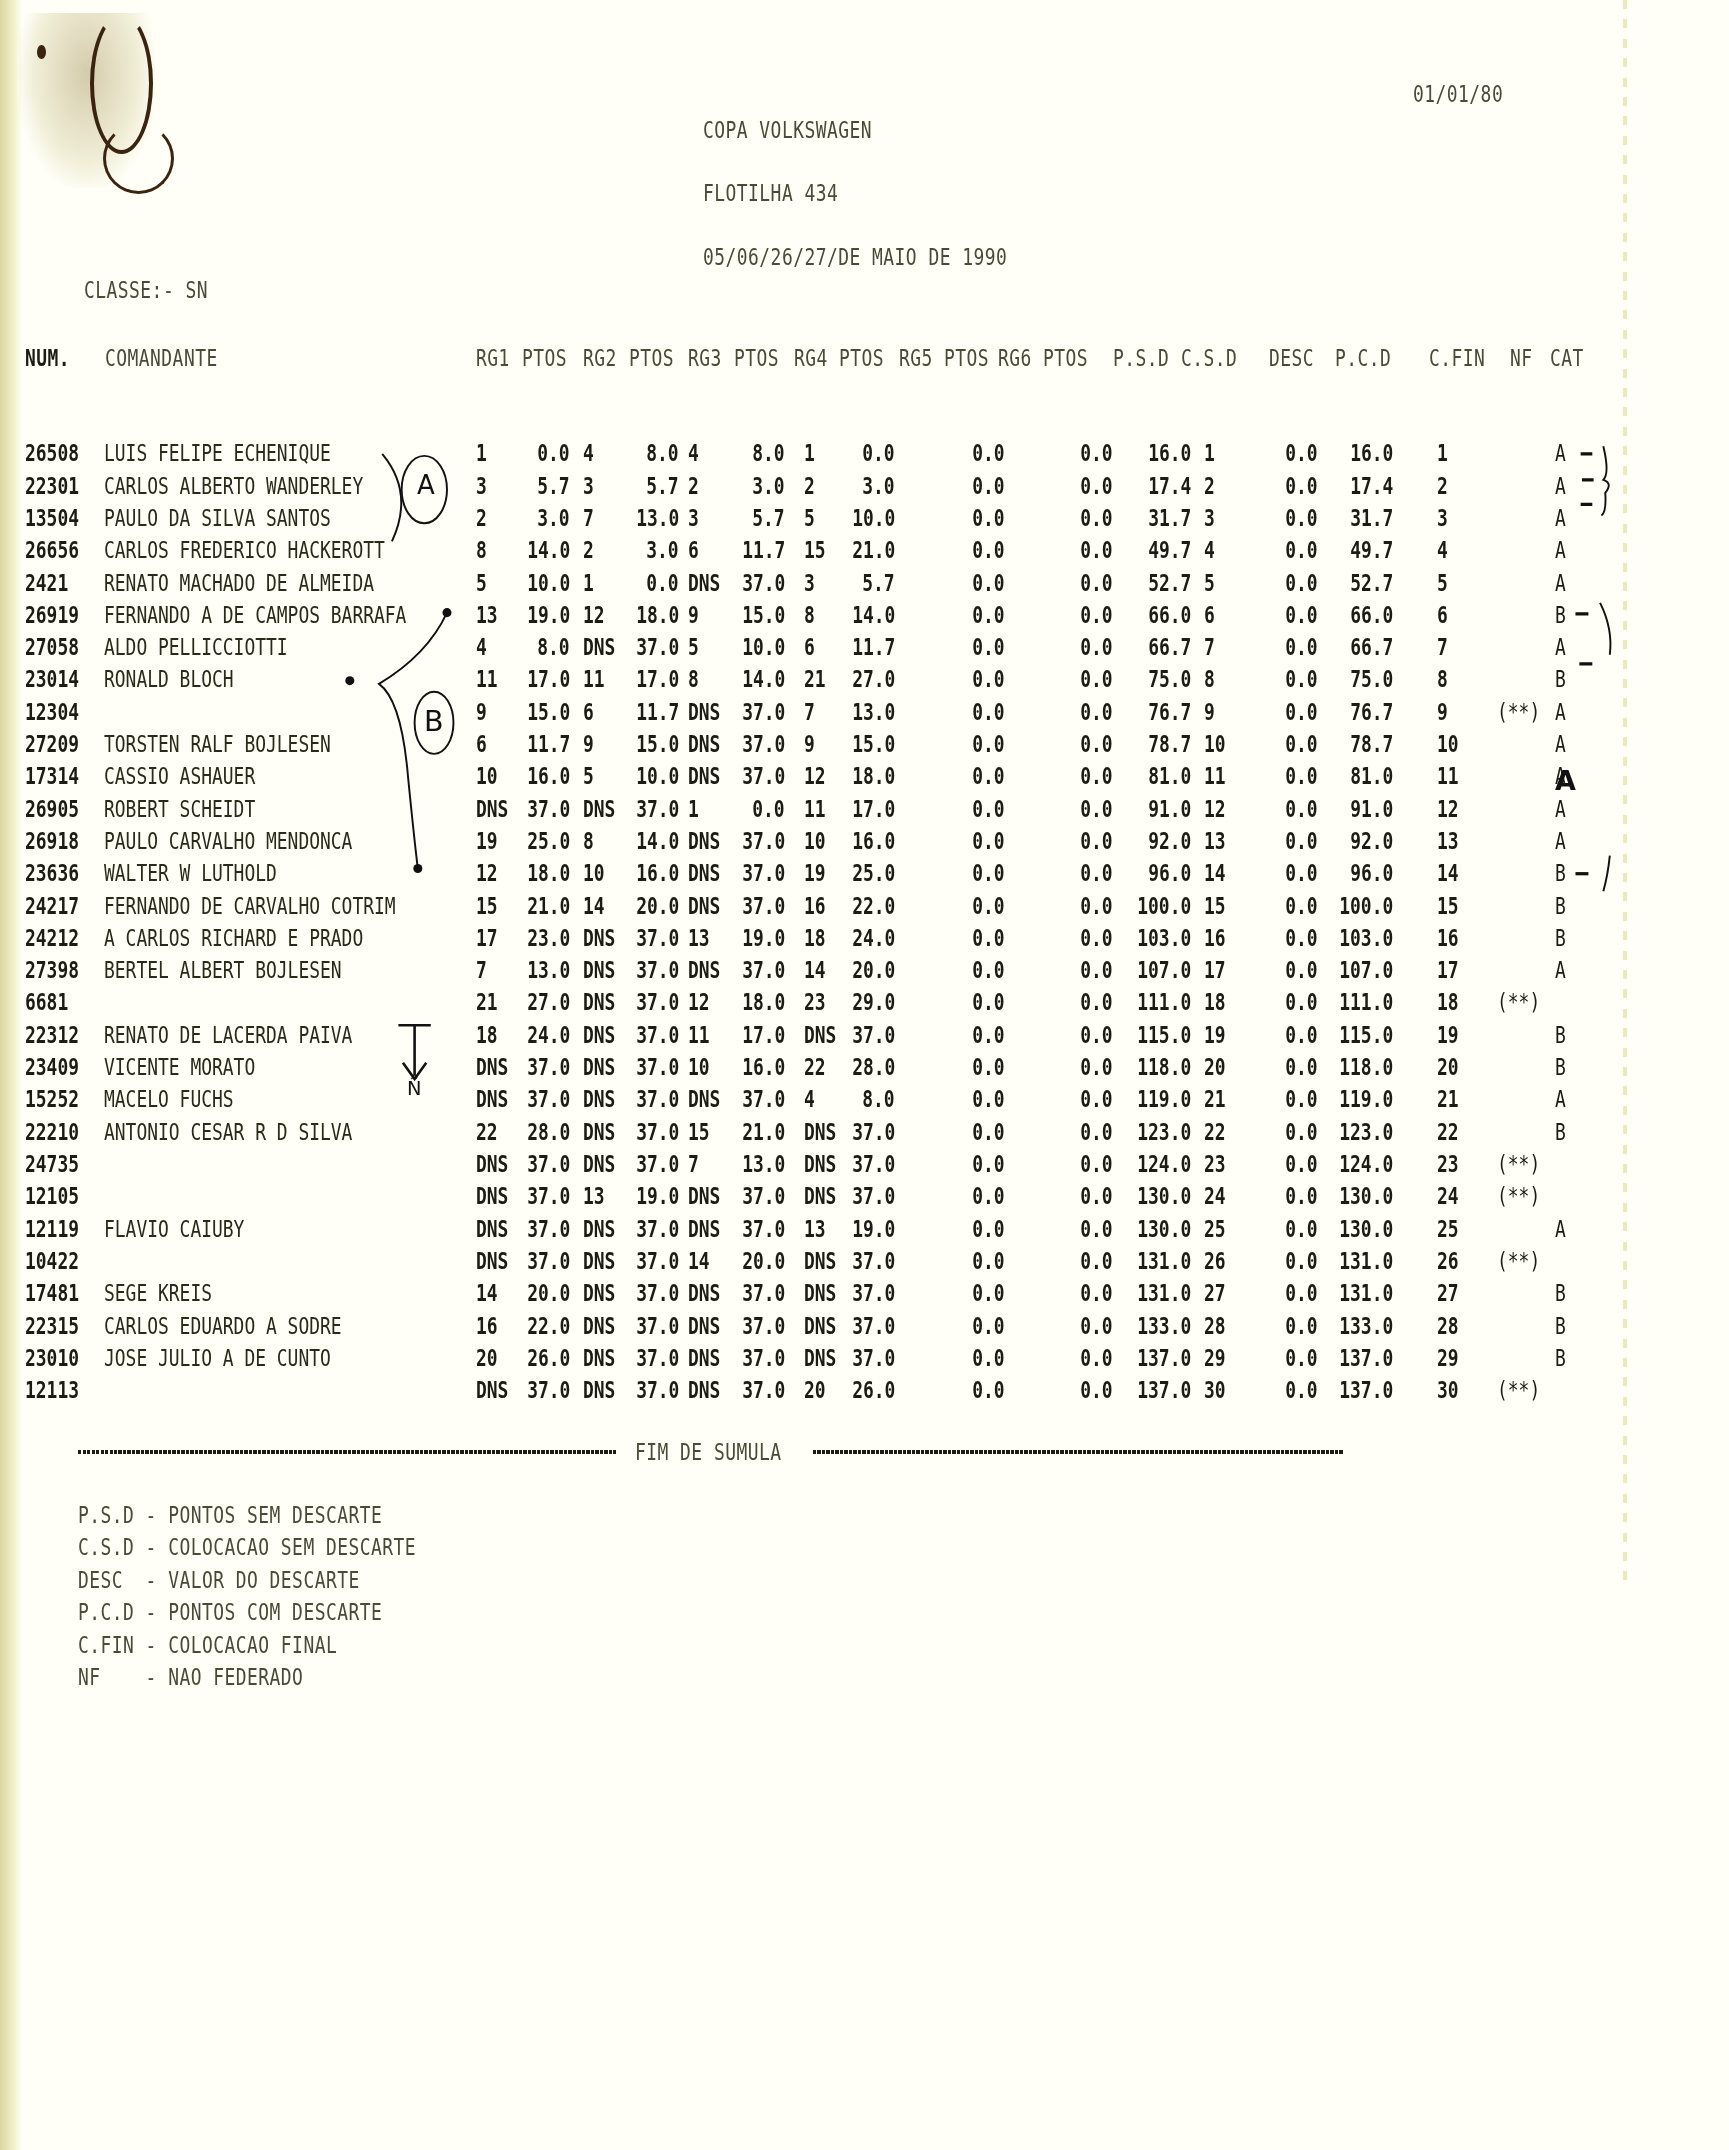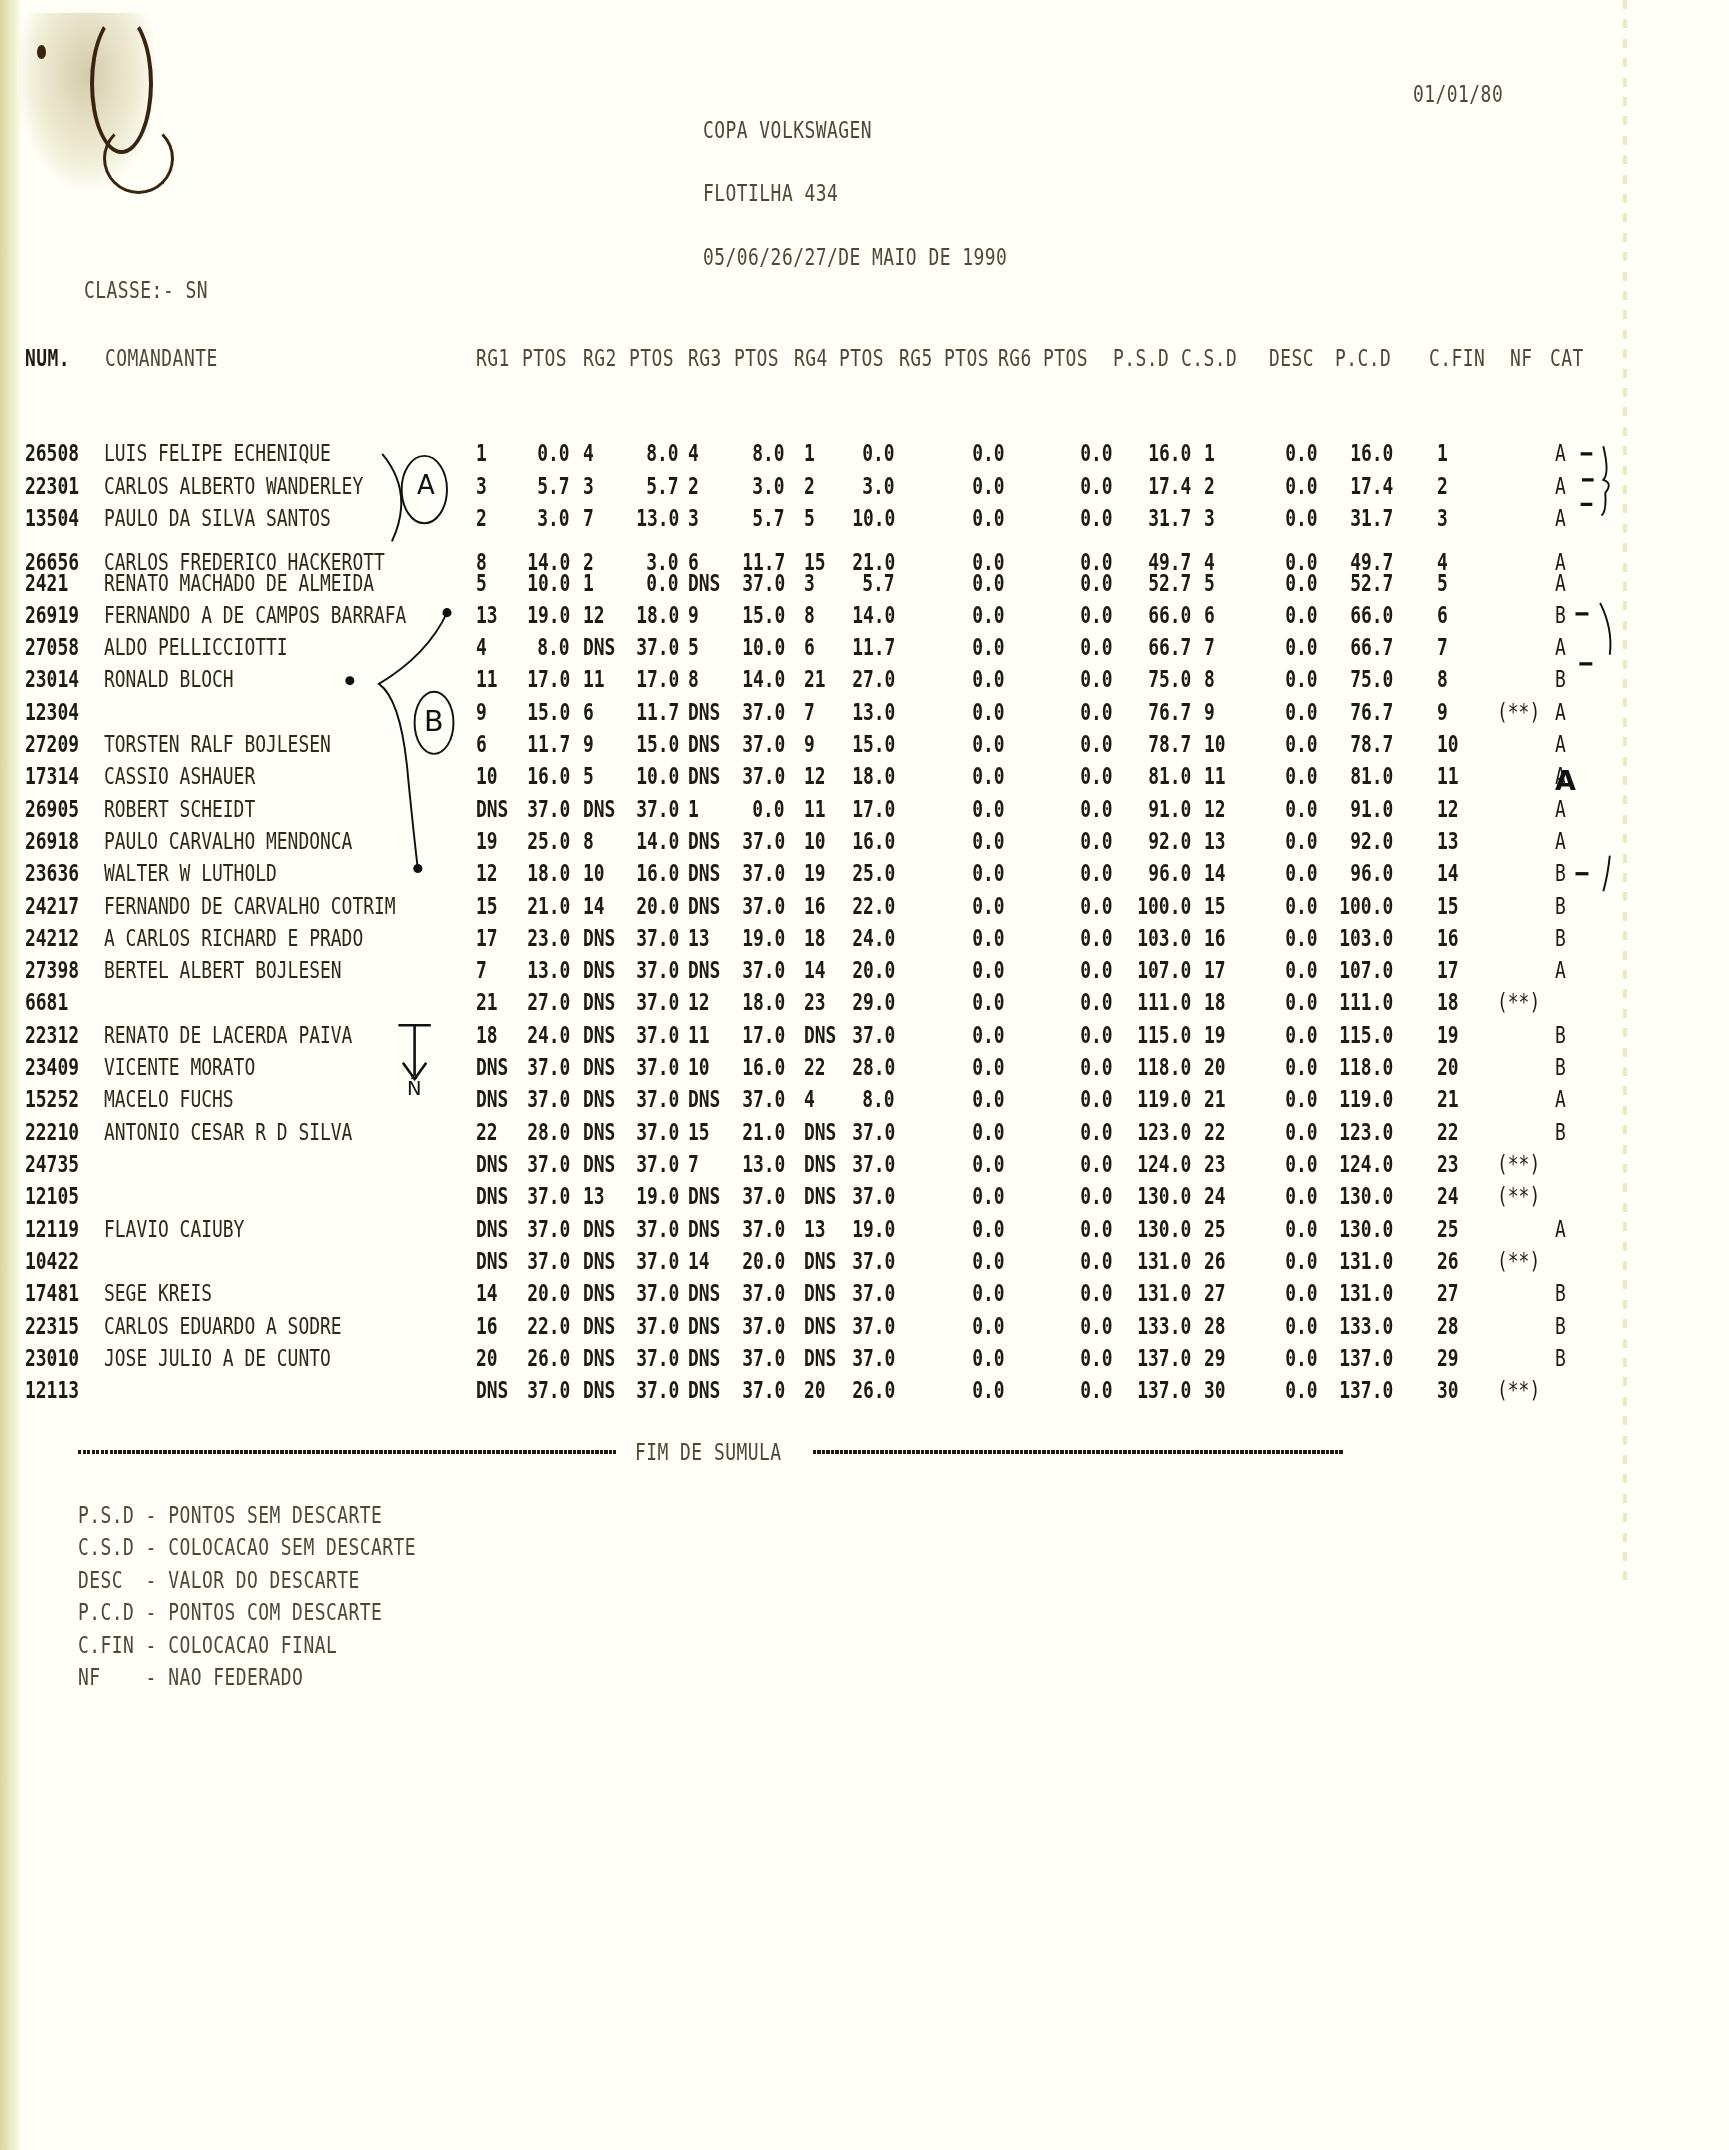--- a/index.html
+++ b/index.html
@@ -147,21 +147,21 @@
     <span class="cell rt" style="right:616px;">0.0</span>
     <span class="cell rt" style="right:538px;">31.7</span>
     <span class="cell l" style="left:1204px;">3</span>
     <span class="cell rt" style="right:411px;">0.0</span>
     <span class="cell rt" style="right:336px;">31.7</span>
     <span class="cell l" style="left:1437px;">3</span>
     <span class="cell l" style="left:1497px; font-weight:normal;"></span>
     <span class="cell l" style="left:1555px; font-weight:normal;">A</span>
   </div>
 
-  <div class="row" style="top: 548px;">
+  <div class="row" style="top: 536px;">
     <span class="cell l" style="left:24.6px;">26656</span>
     <span class="cell l" style="left:104px; font-weight:normal; color:#2a2a1a;">CARLOS FREDERICO HACKEROTT</span>
     <span class="cell l" style="left:476px;">8</span>
     <span class="cell rt" style="right:1159px;">14.0</span>
     <span class="cell l" style="left:583px;">2</span>
     <span class="cell rt" style="right:1050px;">3.0</span>
     <span class="cell l" style="left:688px;">6</span>
     <span class="cell rt" style="right:944px;">11.7</span>
     <span class="cell l" style="left:804px;">15</span>
     <span class="cell rt" style="right:834px;">21.0</span>

